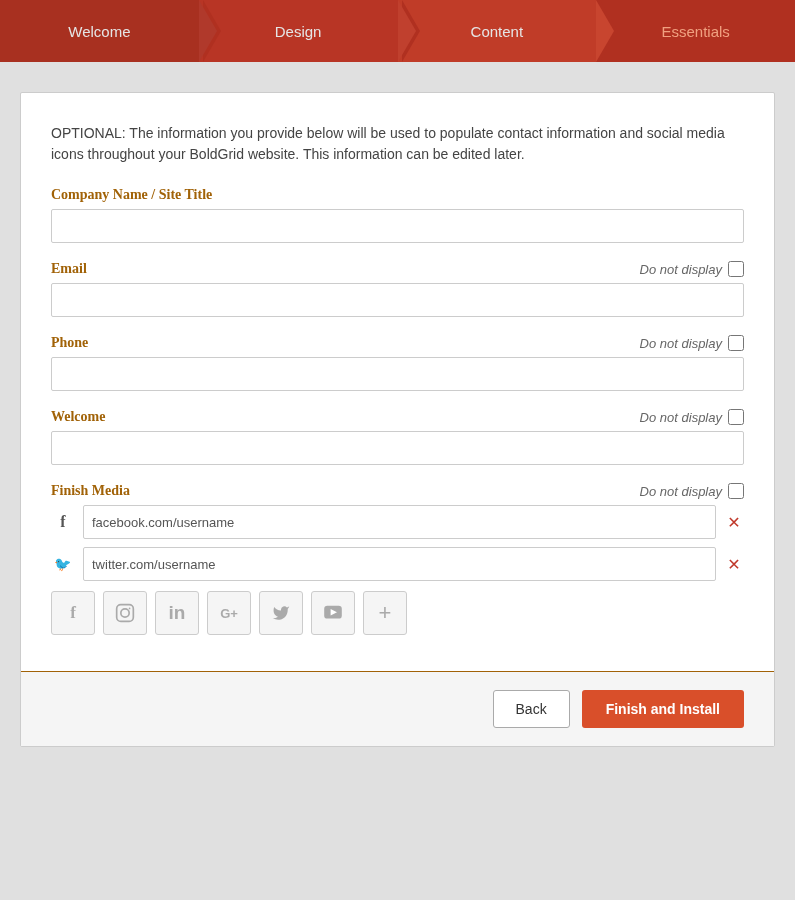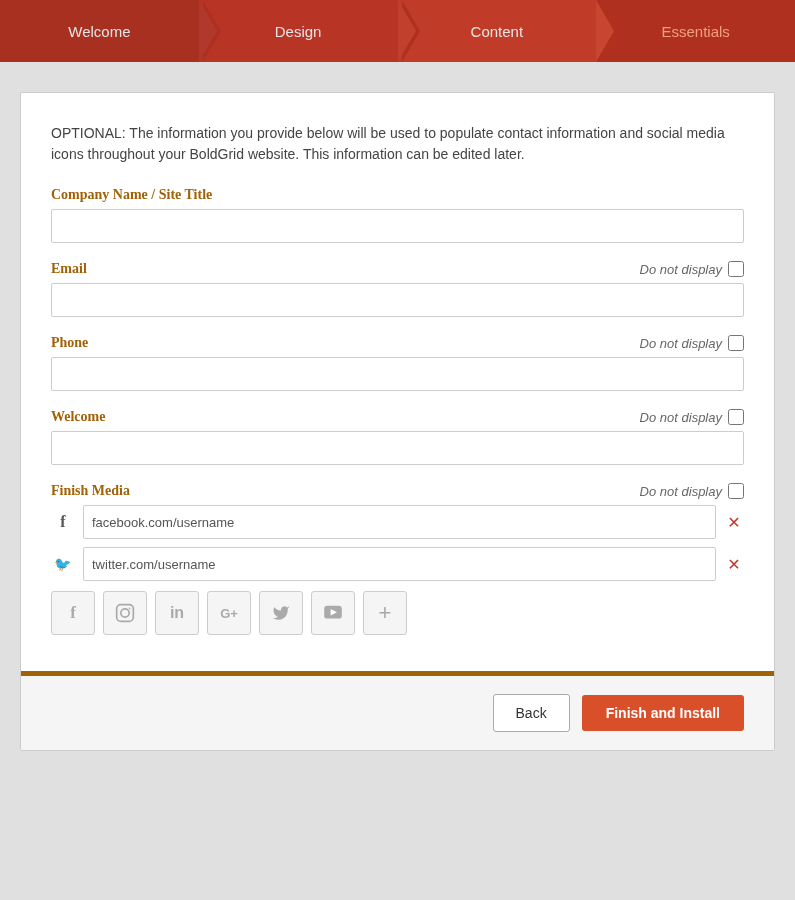--- a/index.html
+++ b/index.html
@@ -200,26 +200,25 @@
       align-items: center;
       justify-content: center;
       cursor: pointer;
       font-size: 16px;
       color: #888;
     }
 
     
     .footer-section {
       background: #f5f5f5;
-      border-top: 5px solid #a16207;
+      border-top: 1px solid #a16207;
       padding: 18px 30px;
       display: flex;
       justify-content: flex-end;
       gap: 12px;
-      align-items: center;
     }
 
     .btn-back {
       padding: 10px 22px;
       background: white;
       border: 1px solid #aaa;
       border-radius: 3px;
       font-size: 14px;
       color: #333;
       cursor: pointer;
@@ -325,21 +324,21 @@
 
       <div class="social-buttons">
         <button class="social-btn" style="font-family:serif; font-weight:bold; font-size:17px; color:#aaa;">f</button>
         <button class="social-btn" style="font-size:16px; color:#aaa;">
           <svg width="20" height="20" viewBox="0 0 24 24" fill="none" stroke="#aaa" stroke-width="2">
             <rect x="2" y="2" width="20" height="20" rx="5"></rect>
             <circle cx="12" cy="12" r="5"></circle>
             <circle cx="17.5" cy="6.5" r="1" fill="#aaa" stroke="none"></circle>
           </svg>
         </button>
-        <button class="social-btn" style="font-size:16px; font-weight:bold; color:#aaa;">in</button>
+        <button class="social-btn" style="font-size:19px; font-weight:bold; color:#aaa;">in</button>
         <button class="social-btn" style="font-size:13px; font-weight:bold; color:#aaa;">G+</button>
         <button class="social-btn" style="font-size:14px; color:#aaa;">
           <svg width="18" height="18" viewBox="0 0 24 24" fill="#aaa">
             <path d="M23 3a10.9 10.9 0 0 1-3.14 1.53 4.48 4.48 0 0 0-7.86 3v1A10.66 10.66 0 0 1 3 4s-4 9 5 13a11.64 11.64 0 0 1-7 2c9 5 20 0 20-11.5a4.5 4.5 0 0 0-.08-.83A7.72 7.72 0 0 0 23 3z"></path>
           </svg>
         </button>
         <button class="social-btn">
           <svg width="20" height="16" viewBox="0 0 24 20" fill="#aaa">
             <rect x="1" y="1" width="22" height="16" rx="4"></rect>
             <polygon points="9,5 9,13 17,9" fill="white"></polygon>

